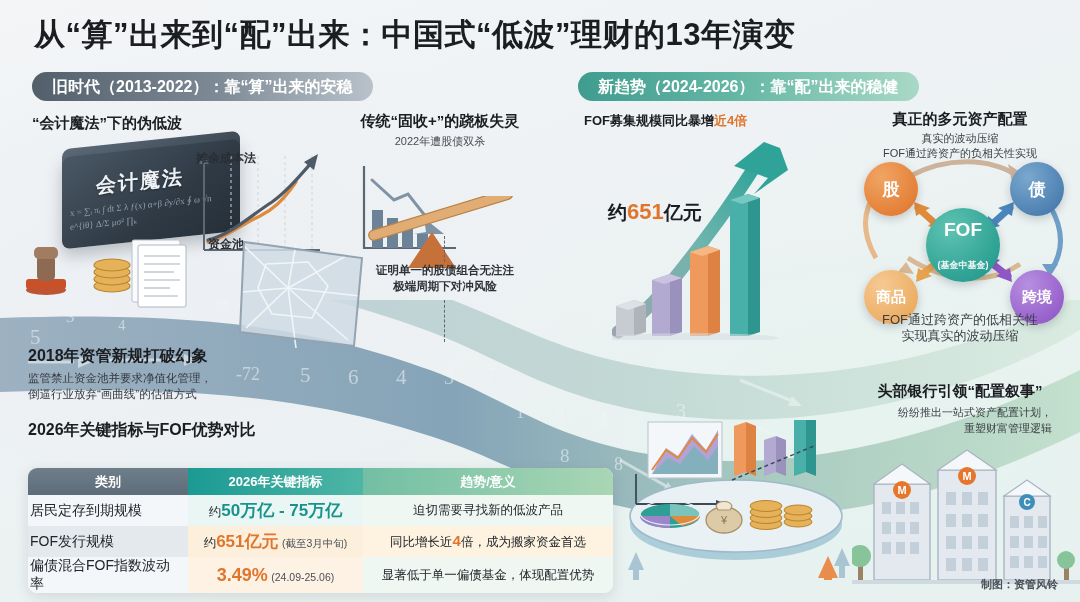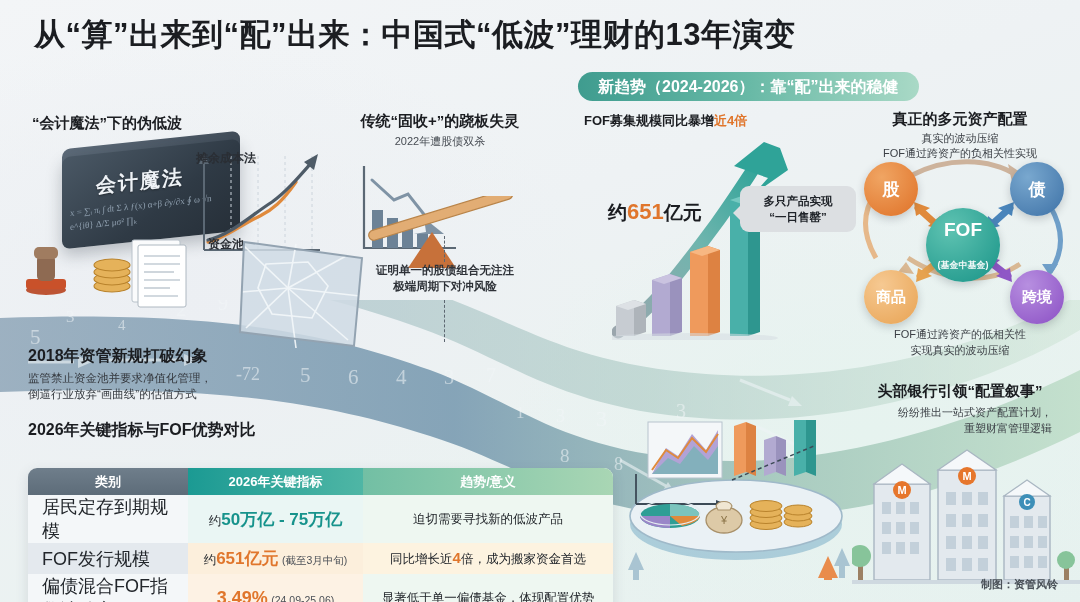--- a/index.html
+++ b/index.html
@@ -86,21 +86,21 @@
   }
   table{border-collapse:collapse;width:100%;font-size:12.5px;}
   th{
     color:#fff;font-size:13px;font-weight:bold;height:27px;padding:0;
     text-align:center;
   }
   th.c0{background:linear-gradient(180deg,#6f7e8b,#5d6c79);width:160px;}
   th.c1{background:linear-gradient(90deg,#1b9a93,#4fb6a5);width:175px;}
   th.c2{background:linear-gradient(90deg,#72bfa4,#a9d6b4);}
   td{height:31px;padding:0 10px;color:#22262b;vertical-align:middle;}
-  td.c0{text-align:left;padding-left:14px;font-size:18px;}
+  td.c0{text-align:left;padding-left:2px;font-size:14px;}
   td.c1{text-align:center;}
   td.c2{text-align:center;font-size:12.5px;}
   tr.r0 td.c0{background:#f4f7f9;}
   tr.r0 td.c1{background:#eaf6f4;}
   tr.r0 td.c2{background:#eef7f1;}
   tr.r1 td.c0{background:#e4e9ee;}
   tr.r1 td.c1{background:#fcefdc;}
   tr.r1 td.c2{background:#fdf3e0;}
   tr.r2 td.c0{background:#f4f7f9;}
   tr.r2 td.c1{background:#fdf2e4;}
@@ -216,20 +216,21 @@
       <polygon points="78,56 92,62 78,68"></polygon>
       <polygon points="184,54 198,60 184,66"></polygon>
       <polygon points="792,96 802,106 788,106"></polygon>
       <polygon points="804,144 812,156 798,154"></polygon>
       <polygon points="668,182 676,194 662,192"></polygon>
     </g>
   </svg>
 
   <div class="title">从“算”出来到“配”出来：中国式“低波”理财的13年演变</div>
 
+  <div class="pill pill-old">旧时代（2013-2022）：靠“算”出来的安稳</div>
 
   <div class="pill pill-new">新趋势（2024-2026）：靠“配”出来的稳健</div>
 
   <div class="h-bold" style="left:32px;top:114px;font-size:15px;">“会计魔法”下的伪低波</div>
 
   <div class="magicbox-top"></div>
   <div class="magicbox"></div>
   <div class="magic-label">会计魔法</div>
   <div class="formula">x = ∑ᵢ πᵢ  ∫ dt  Σ λ  ƒ(x)  α+β  ∂y/∂x  ∮ ω  √n  e^{iθ}  Δ/Σ  μσ²  ∏ₖ</div>
 
@@ -406,24 +407,20 @@
       <polygon points="96,106 108,110 108,192 96,196" fill="#dd8242"></polygon>
       <polygon points="78,112 96,106 108,110 90,116" fill="#f7b782"></polygon>
 
       <polygon points="118,60 136,54 136,196 118,196" fill="#49b0a9"></polygon>
       <polygon points="136,54 148,58 148,192 136,196" fill="#2e968f"></polygon>
       <polygon points="118,60 136,54 148,58 130,64" fill="#76c9c1"></polygon>
     </g>
     <ellipse cx="80" cy="198" rx="86" ry="5" fill="#d6dde1" opacity=".55"></ellipse>
   </svg>
 
-  <div class="bubble">
-    <div>多只产品实现</div>
-    <div>“一日售罄”</div>
-  </div>
 
   <div class="h-bold center" style="left:840px;top:110px;width:240px;font-size:15px;">真正的多元资产配置</div>
   <div class="sub center" style="left:840px;top:131px;width:240px;font-size:11px;line-height:15px;">
     <div>真实的波动压缩</div>
     <div>FOF通过跨资产的负相关性实现</div>
   </div>
 
   <div class="fofdiag">
     <svg style="position:absolute;inset:0;" viewBox="0 0 224 168">
       <g fill="none" stroke-width="5">
@@ -464,21 +461,21 @@
     <div class="node n-gu">股</div>
     <div class="node n-zhai">债</div>
     <div class="node n-shang">商品</div>
     <div class="node n-kua">跨境</div>
     <div class="node n-fof">
       <span>FOF</span>
       <span class="sm">(基金中基金)</span>
     </div>
   </div>
 
-  <div class="sub center" style="left:840px;top:326px;width:240px;font-size:11px;line-height:16px;">
+  <div class="sub center" style="left:840px;top:312px;width:240px;font-size:13px;line-height:16px;">
     <div>FOF通过跨资产的低相关性</div>
     <div>实现真实的波动压缩</div>
   </div>
 
   <div class="h-bold center" style="left:840px;top:382px;width:240px;font-size:15px;">头部银行引领“配置叙事”</div>
   <div class="sub center" style="left:812px;top:404px;width:240px;font-size:11px;line-height:16px;text-align:right;">
     <div>纷纷推出一站式资产配置计划，</div>
     <div>重塑财富管理逻辑</div>
   </div>
 

